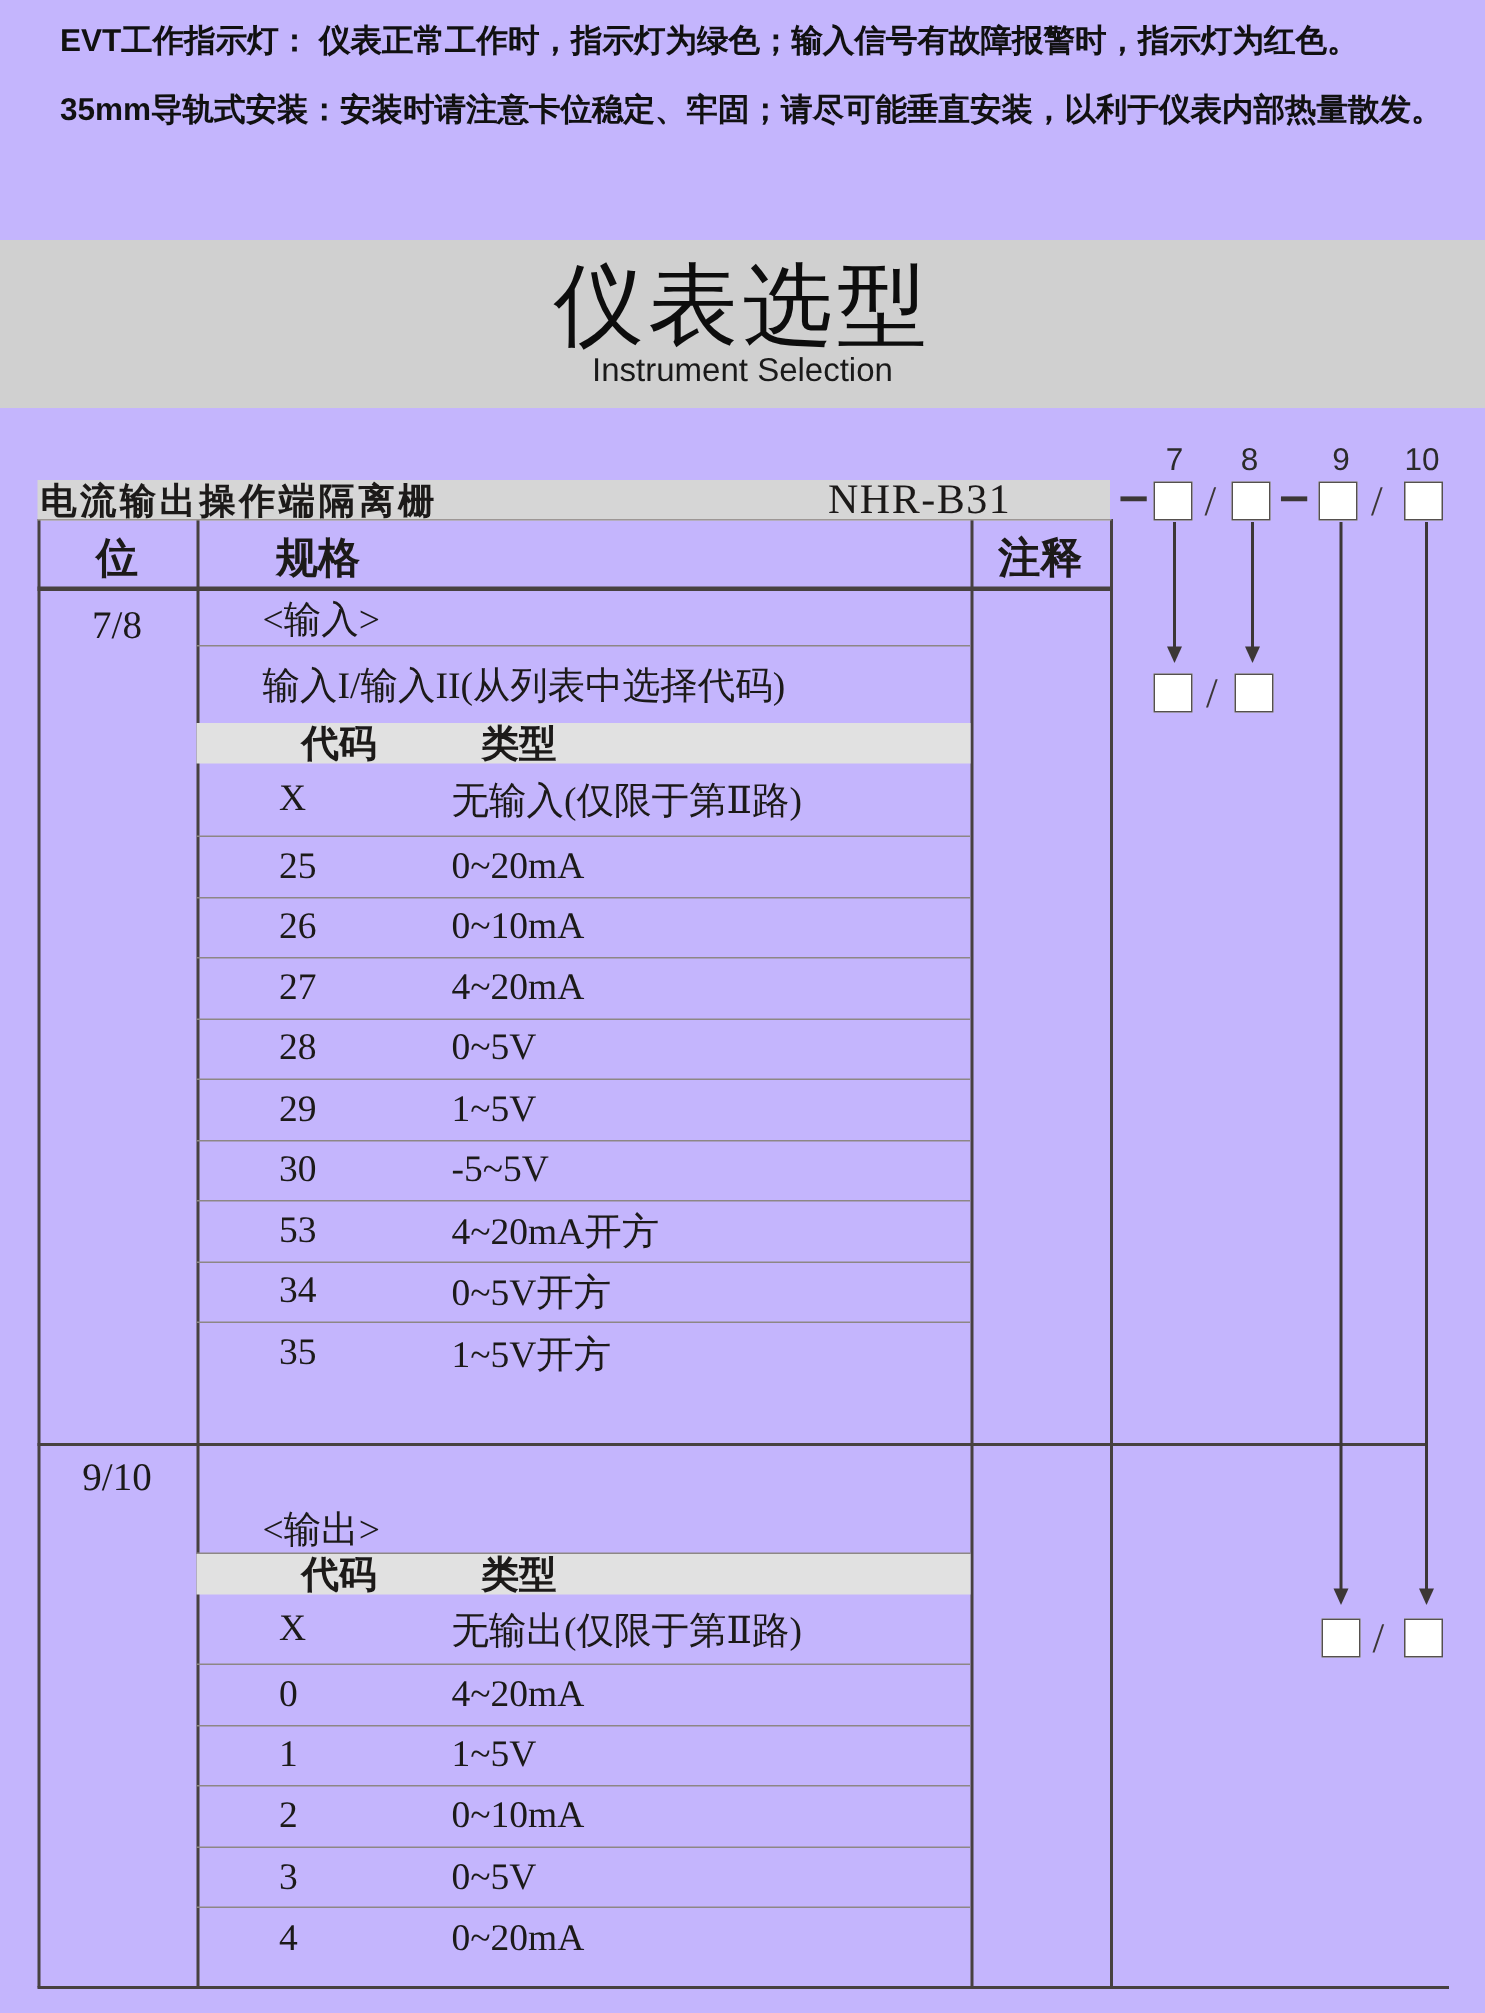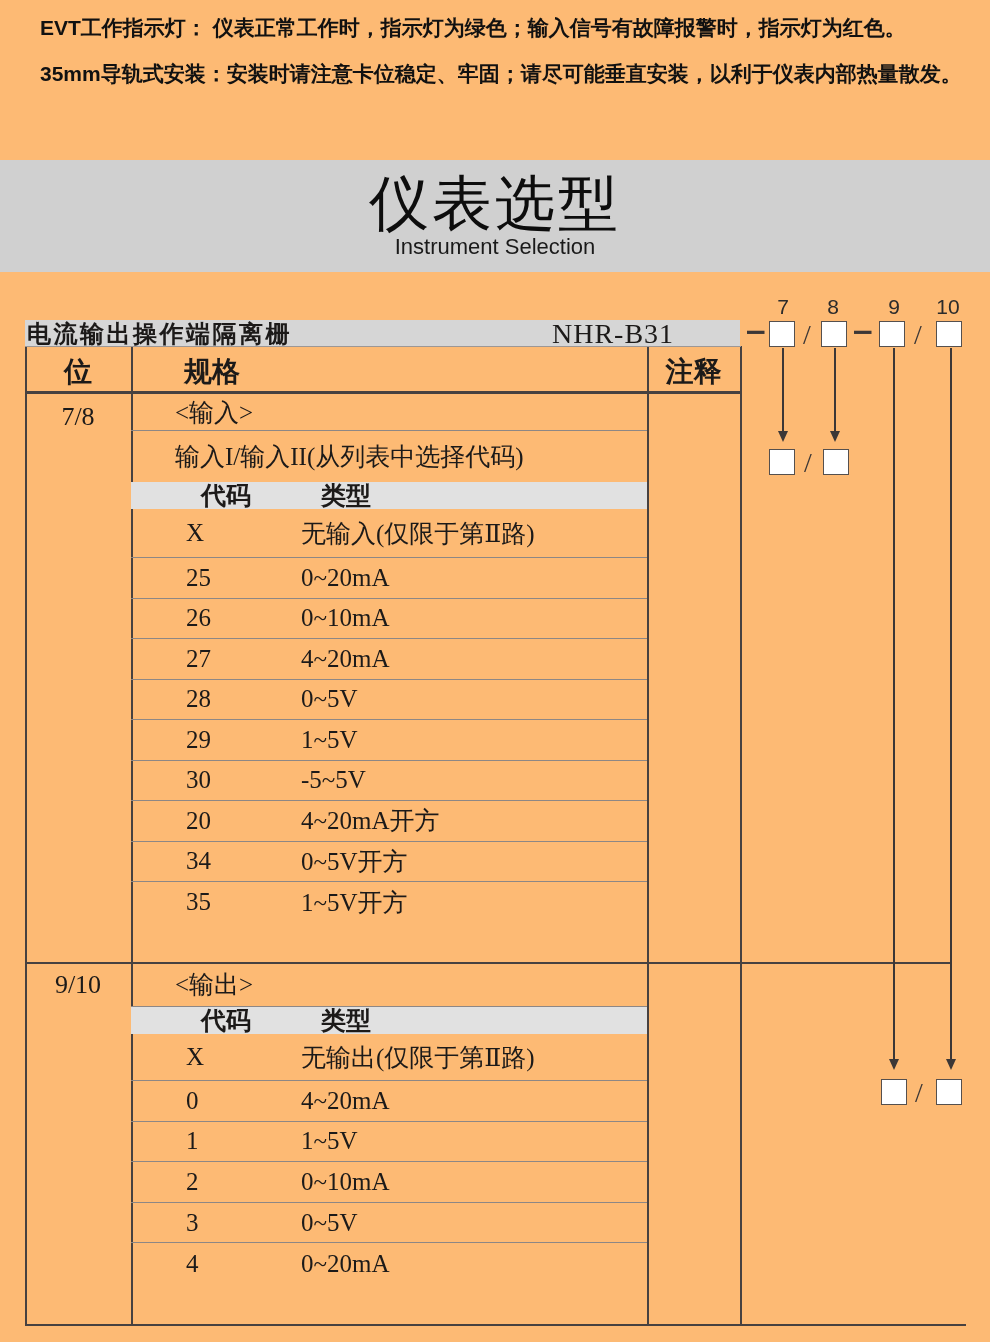--- a/index.html
+++ b/index.html
@@ -1,16 +1,16 @@
 <!DOCTYPE html>
 <html><head>
 <meta charset="utf-8">
 <style>
   html,body{margin:0;padding:0;background:#ffffff;}
-  .doc{position:relative;width:990px;height:1342px;background:#fdba74;overflow:hidden;
+  .doc{position:relative;width:990px;height:1342px;background:#c4b5fd;overflow:hidden;
        font-family:"Liberation Serif","DejaVu Serif",serif;color:#1c1a19;}
 
   
   .notes{position:absolute;left:40px;top:13px;font-family:"Liberation Sans","DejaVu Sans",sans-serif;
          font-weight:700;font-size:21px;color:#111;white-space:nowrap;}
   .notes p{margin:0 0 17px 0;line-height:29px;}
 
   
   .banner{position:absolute;left:0;top:160px;width:990px;height:112px;background:#d0d0d0;text-align:center;}
   .banner .title{margin:14px 0 0 0;font-family:"Liberation Sans","DejaVu Sans",sans-serif;
@@ -130,37 +130,37 @@
       </div>
         <div class="coderow">
         <span class="c1">29</span>
         <span class="c2">1~5V</span>
       </div>
         <div class="coderow">
         <span class="c1">30</span>
         <span class="c2">-5~5V</span>
       </div>
         <div class="coderow">
-        <span class="c1">20</span>
+        <span class="c1">53</span>
         <span class="c2">4~20mA开方</span>
       </div>
         <div class="coderow">
         <span class="c1">34</span>
         <span class="c2">0~5V开方</span>
       </div>
         <div class="coderow">
         <span class="c1">35</span>
         <span class="c2">1~5V开方</span>
       </div>
       </div>
   </div>
 
   <div class="pos-label" style="top:966px;">9/10</div>
   <div class="sec sec2" style="top:963px;">
-    <div class="row title" style="height:44px;">&lt;输出&gt;</div>
+    <div class="row title" style="height:32px;margin-top:41px;">&lt;输出&gt;</div>
     <div class="row band">
       <span class="c1">代码</span>
       <span class="c2">类型</span>
     </div>
     <div>
 
     <div class="coderow">
         <span class="c1">X</span>
         <span class="c2">无输出(仅限于第Ⅱ路)</span>
       </div>

